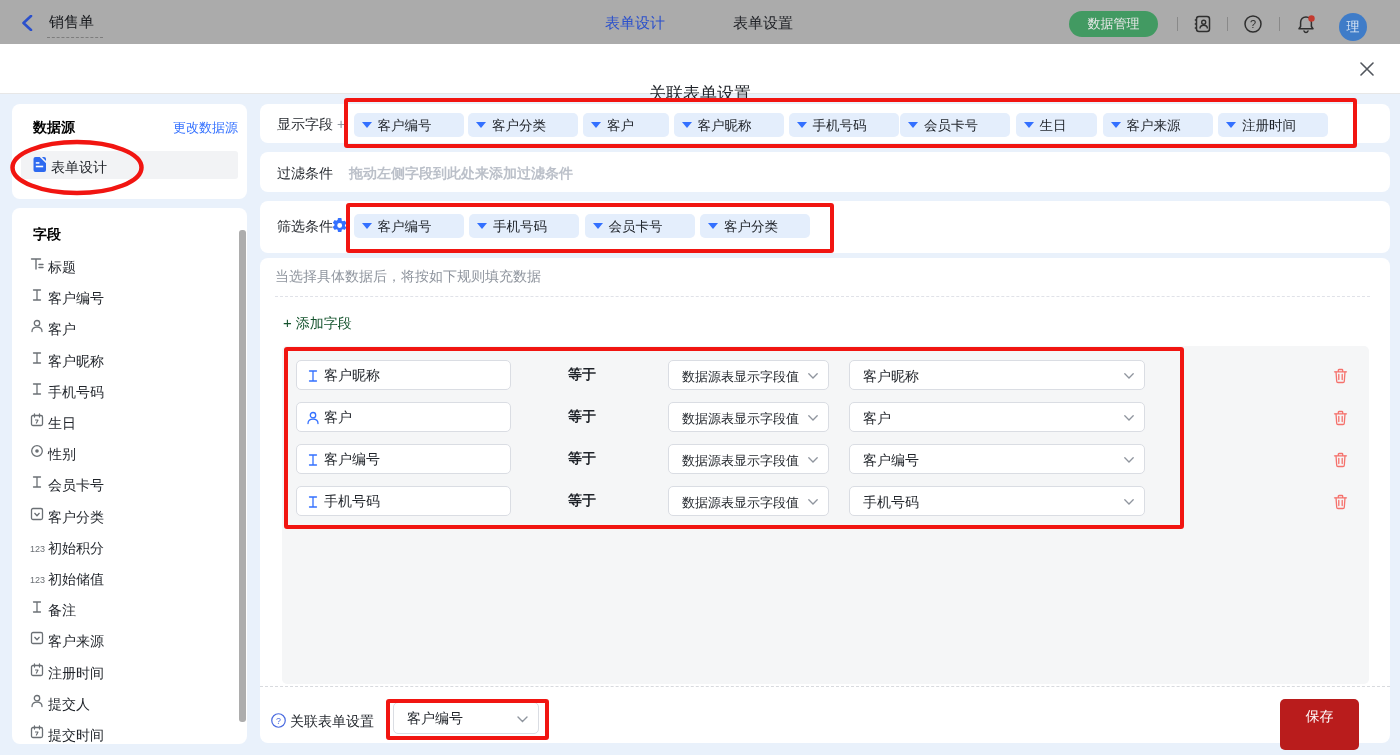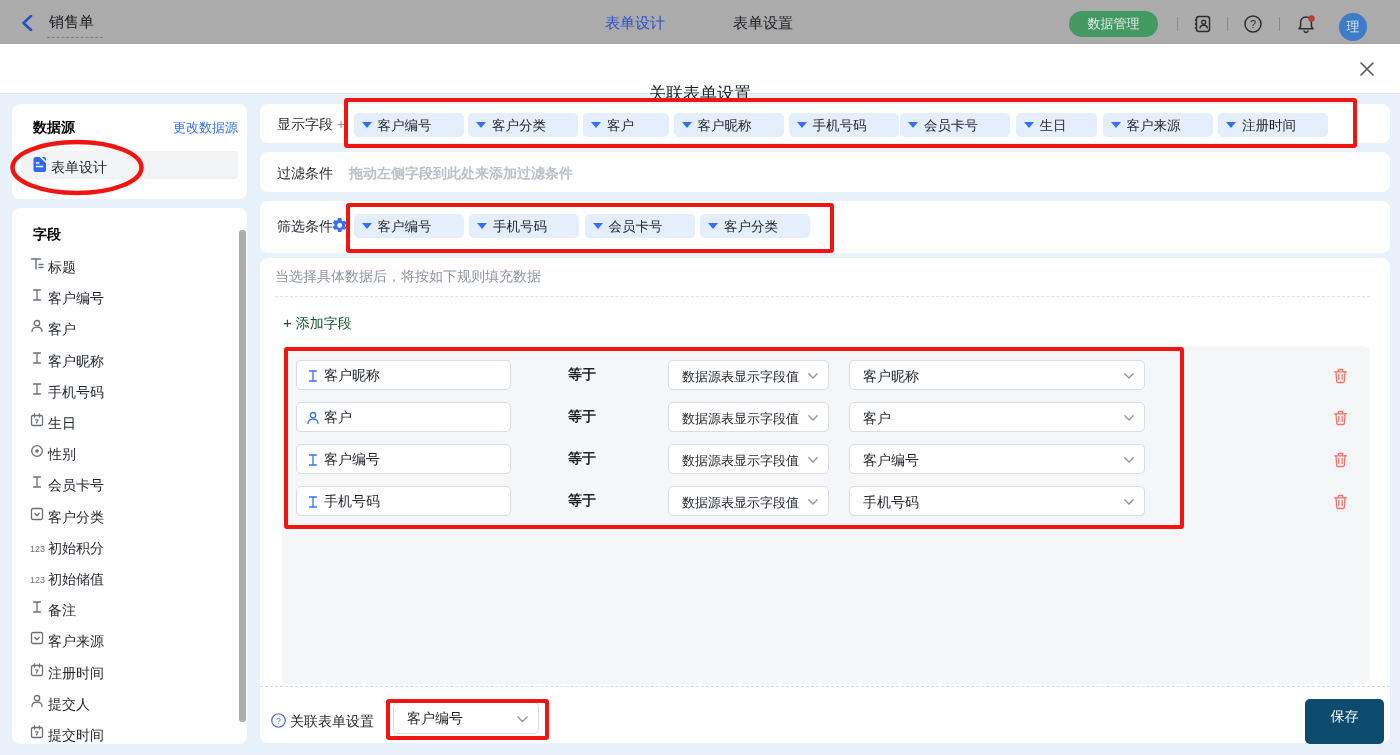--- a/index.html
+++ b/index.html
@@ -48,21 +48,21 @@
   .inp .iico { position:absolute; left:9px; top:8px; }
   .inp .itxt { position:absolute; left:27px; top:6px; font-size:14px; }
   .eq { position:absolute; left:308px; font-weight:700; font-size:14px; }
   .sel { position:absolute; background:#fff; border:1px solid #dadde3; border-radius:5px; height:30px; }
   .sel .stxt { position:absolute; left:13px; top:7px; font-size:13px; white-space:nowrap; }
   .sel .schev { position:absolute; right:10px; top:12px; }
   .trash { position:absolute; left:1073px; top:8px; }
   
   .ann { position:absolute; border:4px solid #f11511; border-radius:3px; }
   
-  #savebtn { left:1280px; top:699px; width:79px; height:45px; background:#0c4a6e; border-radius:5px; color:#fff; font-size:14px; text-align:center; line-height:35px;margin-left:25px; }
+  #savebtn { left:1280px; top:699px; width:79px; height:51px; background:#b91c1c; border-radius:5px; color:#fff; font-size:14px; text-align:center; line-height:35px; }
 </style>
 </head>
 <body>
 
 <div id="topbar" class="abs"></div>
 <svg class="abs tb-back" width="12" height="16" viewBox="0 0 12 16">
     <path d="M10 1 L2.5 8 L10 15" fill="none" stroke="#2b50cc" stroke-width="2.6" stroke-linecap="round" stroke-linejoin="round"></path>
   </svg>
 <div class="abs tb-title">销售单</div>
 <div class="abs tb-underline"></div>

